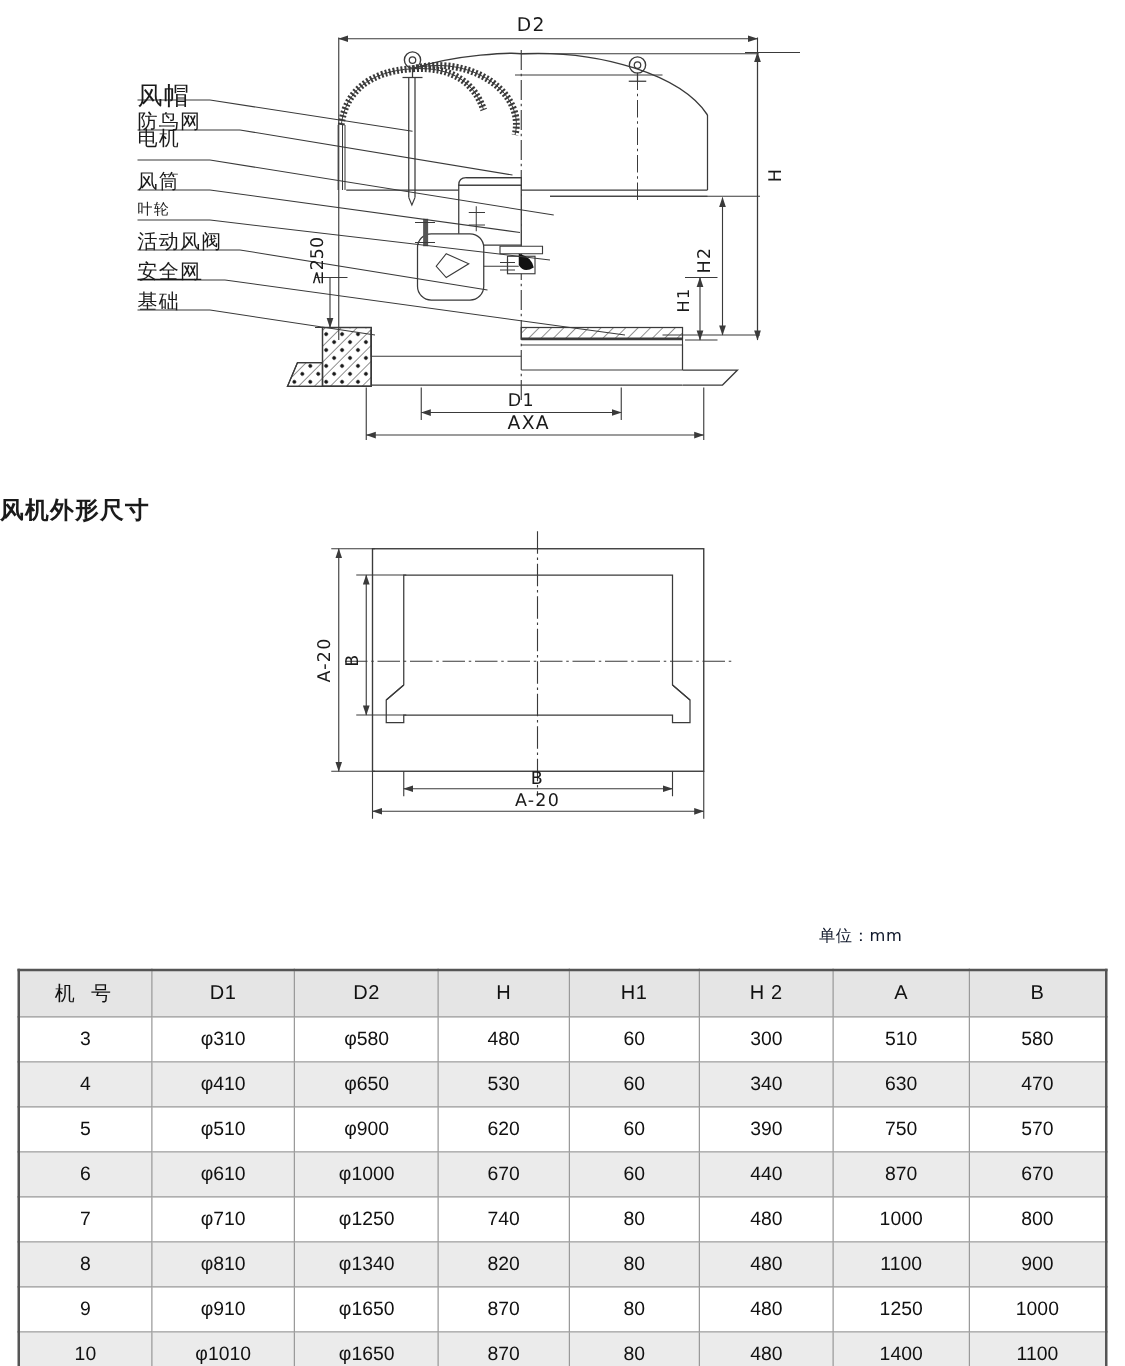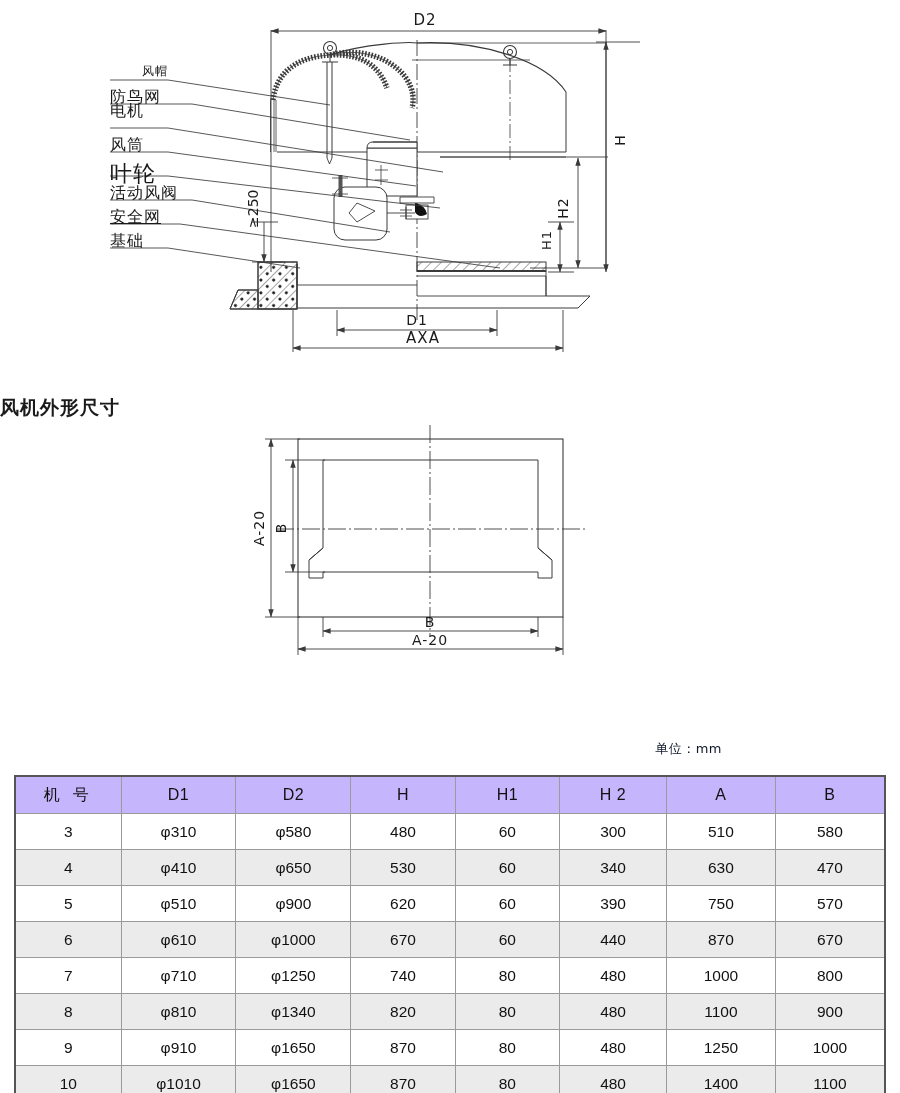--- a/index.html
+++ b/index.html
@@ -74,21 +74,21 @@
   }
   table#spec-table td, table#spec-table th {
     border: 1px solid #9a9a9a;
     text-align: center;
     vertical-align: middle;
     height: 35px;
     padding: 0;
     font-weight: normal;
   }
   table#spec-table thead th {
-    background: #c4b5fd;
+    background: #e5e5e5;
     font-size: 16px;
     letter-spacing: .5px;
     height: 36px;
     text-align: center;
   }
   table#spec-table thead th.cn { letter-spacing: 4px; font-family: "DejaVu Sans","Liberation Sans",sans-serif; }
   table#spec-table tbody tr:nth-child(even) td { background: #ebebeb; }
   table#spec-table tbody tr:nth-child(odd)  td { background: #ffffff; }
   table#spec-table { border: 2px solid #555; }
   table#spec-table thead th { border-top: none; }
@@ -286,25 +286,25 @@
         <text x="417" y="325" font-size="14" text-anchor="middle" letter-spacing="1">D1</text>
         <text x="423" y="343" font-size="15" text-anchor="middle" letter-spacing="1">AXA</text>
         <text x="625" y="140" font-size="14" text-anchor="middle" transform="rotate(-90 625 140)" letter-spacing="1">H</text>
         <text x="568" y="208" font-size="14" text-anchor="middle" transform="rotate(-90 568 208)" letter-spacing="1">H2</text>
         <text x="551" y="240" font-size="13" text-anchor="middle" transform="rotate(-90 551 240)" letter-spacing="1">H1</text>
         <text x="258" y="228" font-size="14" text-anchor="start" transform="rotate(-90 258 228)" letter-spacing="0">≥250</text>
       </g>
     </svg>
 
     <div id="part-label-list" style="position:absolute;left:110px;top:0;width:130px;">
-      <div style="position:absolute;top:63px;left:0;font-family:Liberation Serif, serif;font-size:12px;letter-spacing:1px;margin-left:32px;">风帽</div>
+      <div style="position:absolute;top:63px;left:0;font-family:Liberation Serif, serif;font-size:20px;letter-spacing:1px;">风帽</div>
       <div style="position:absolute;top:87px;left:0;font-family:'DejaVu Sans','Liberation Sans',sans-serif;font-size:16px;letter-spacing:1px;">防鸟网</div>
       <div style="position:absolute;top:101px;left:0;font-family:'DejaVu Sans','Liberation Sans',sans-serif;font-size:16px;letter-spacing:1px;">电机</div>
       <div style="position:absolute;top:135px;left:0;font-family:'DejaVu Sans','Liberation Sans',sans-serif;font-size:16px;letter-spacing:1px;">风筒</div>
-      <div style="position:absolute;top:159px;left:0;font-family:'DejaVu Sans','Liberation Sans',sans-serif;font-size:22px;letter-spacing:1px;">叶轮</div>
+      <div style="position:absolute;top:159px;left:0;font-family:'DejaVu Sans','Liberation Sans',sans-serif;font-size:12px;letter-spacing:1px;">叶轮</div>
       <div style="position:absolute;top:183px;left:0;font-family:'DejaVu Sans','Liberation Sans',sans-serif;font-size:16px;letter-spacing:1px;">活动风阀</div>
       <div style="position:absolute;top:207px;left:0;font-family:'DejaVu Sans','Liberation Sans',sans-serif;font-size:16px;letter-spacing:1px;text-decoration:underline;">安全网</div>
       <div style="position:absolute;top:231px;left:0;font-family:'DejaVu Sans','Liberation Sans',sans-serif;font-size:16px;letter-spacing:1px;">基础</div>
     </div>
   </div>
 
   <div class="caption" id="caption-fan">风机外形尺寸</div>
 
   <div class="diagram" id="foundation-diagram">
     <svg width="900" height="290" viewBox="0 0 900 290" xmlns="http://www.w3.org/2000/svg">

